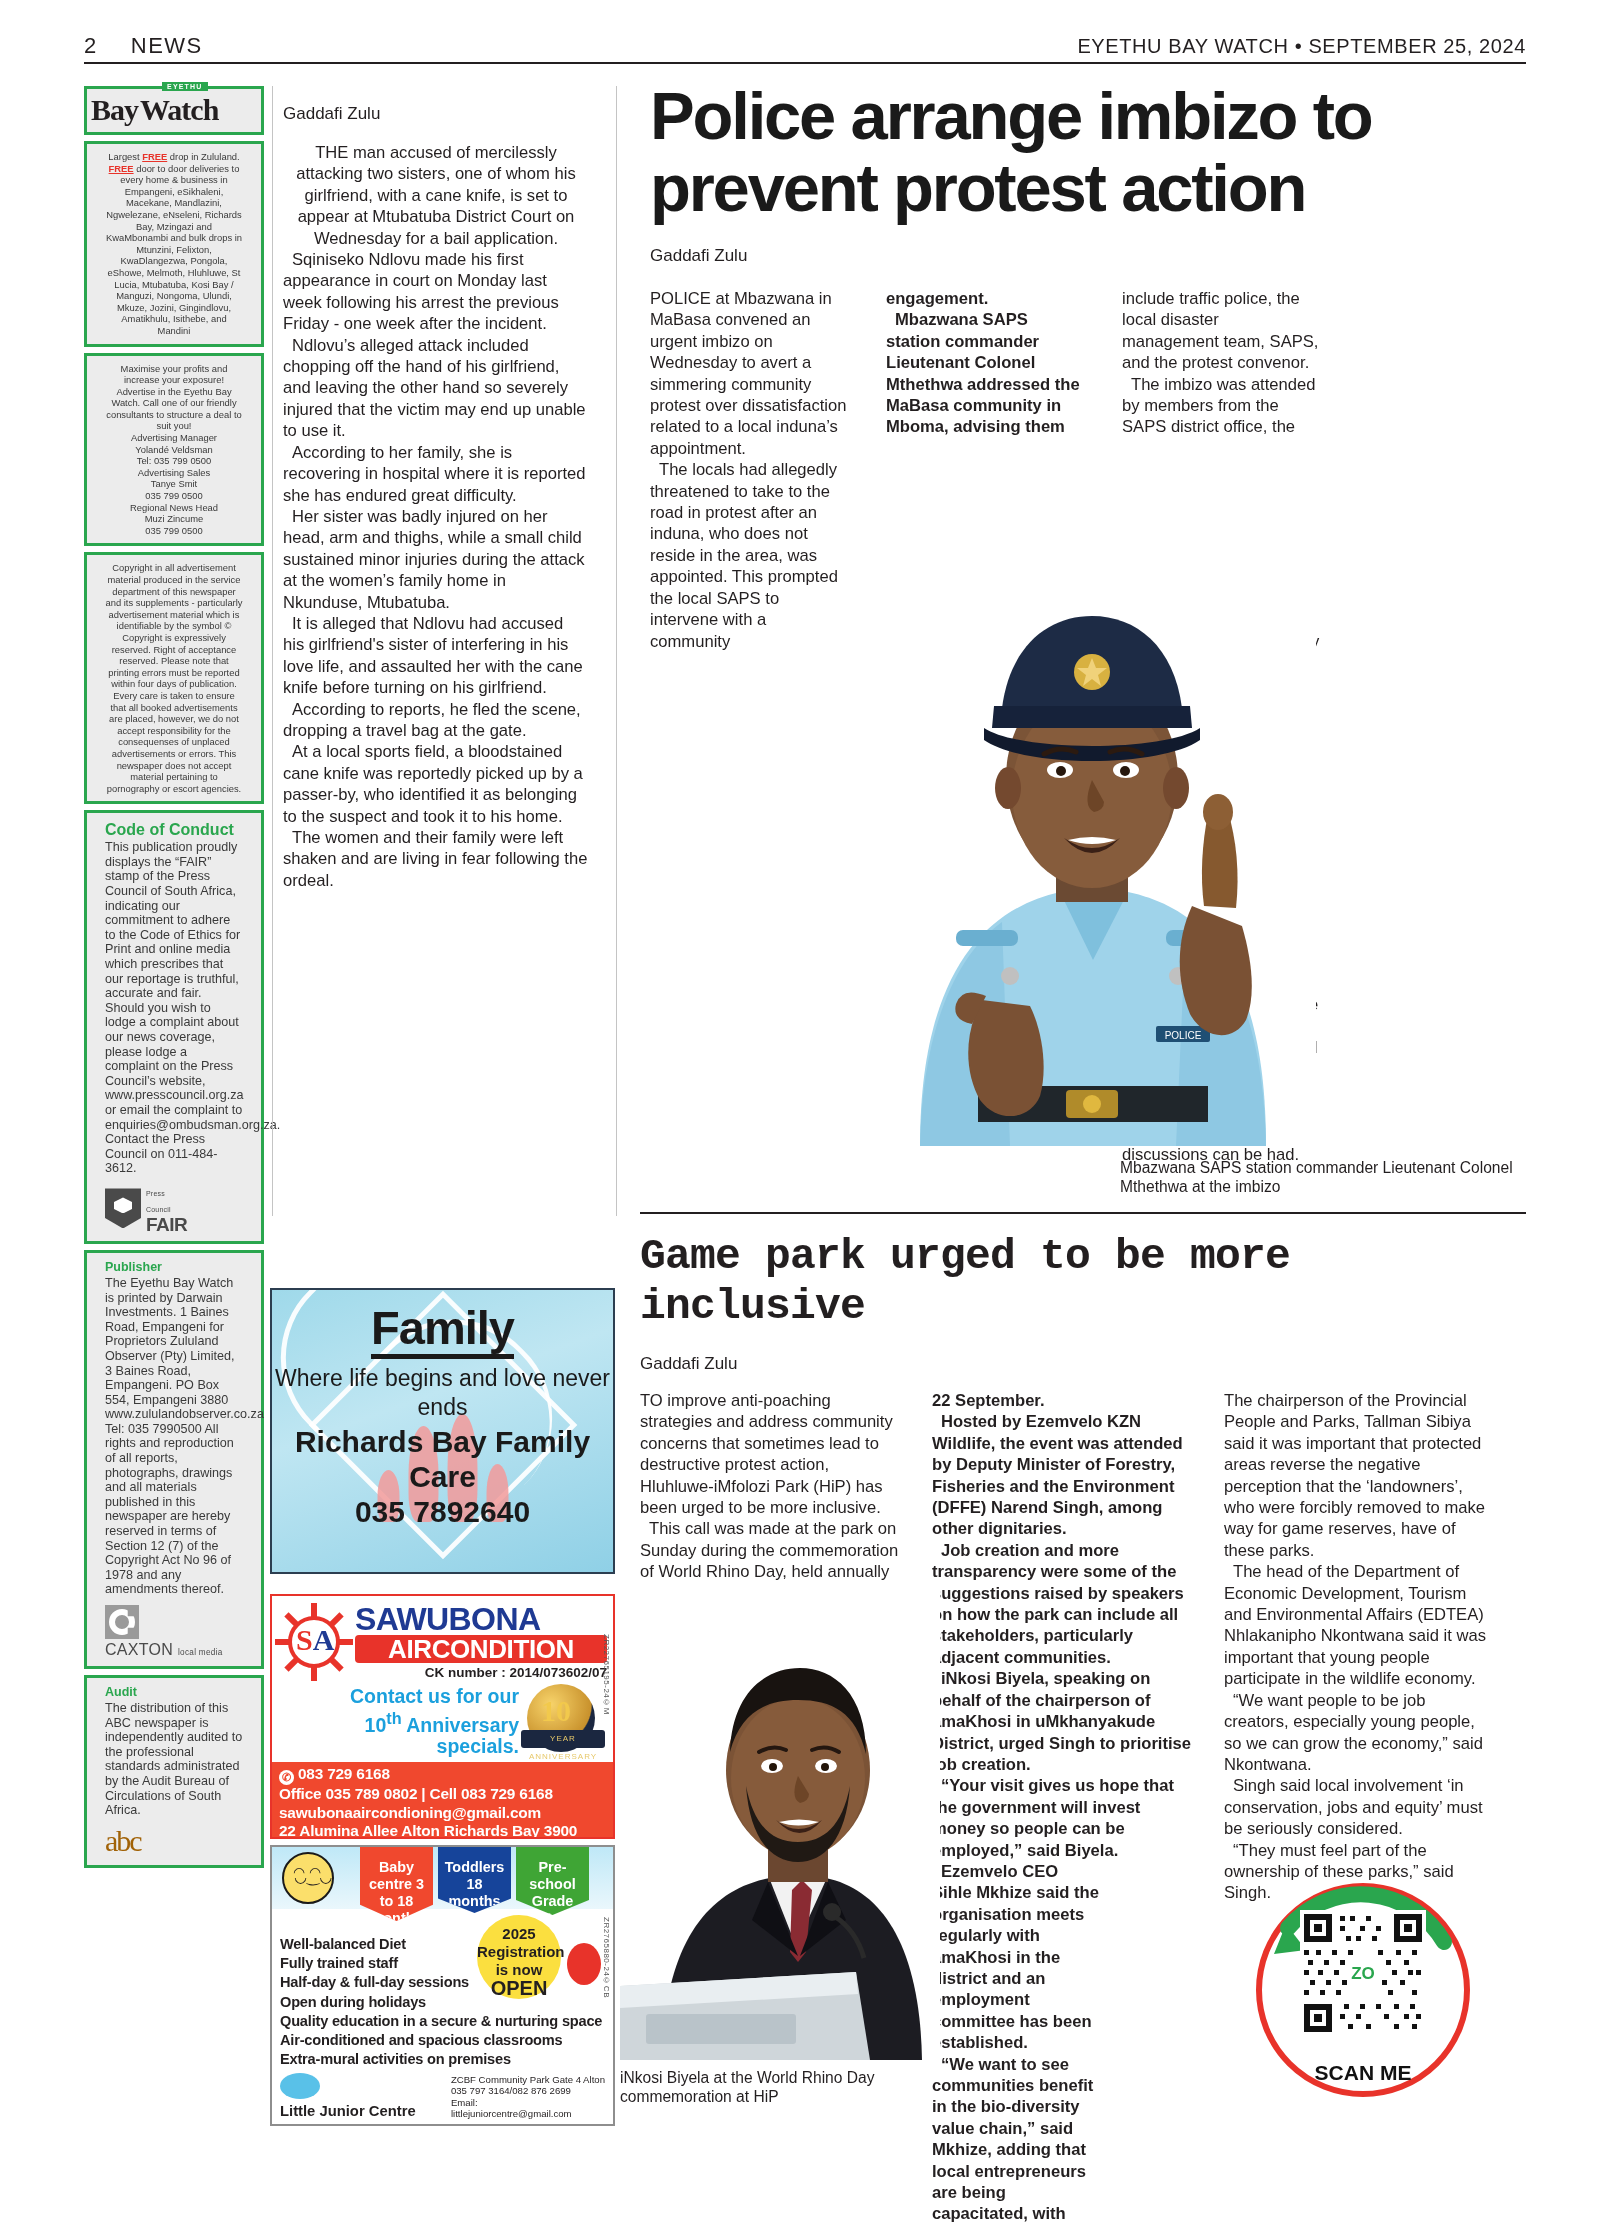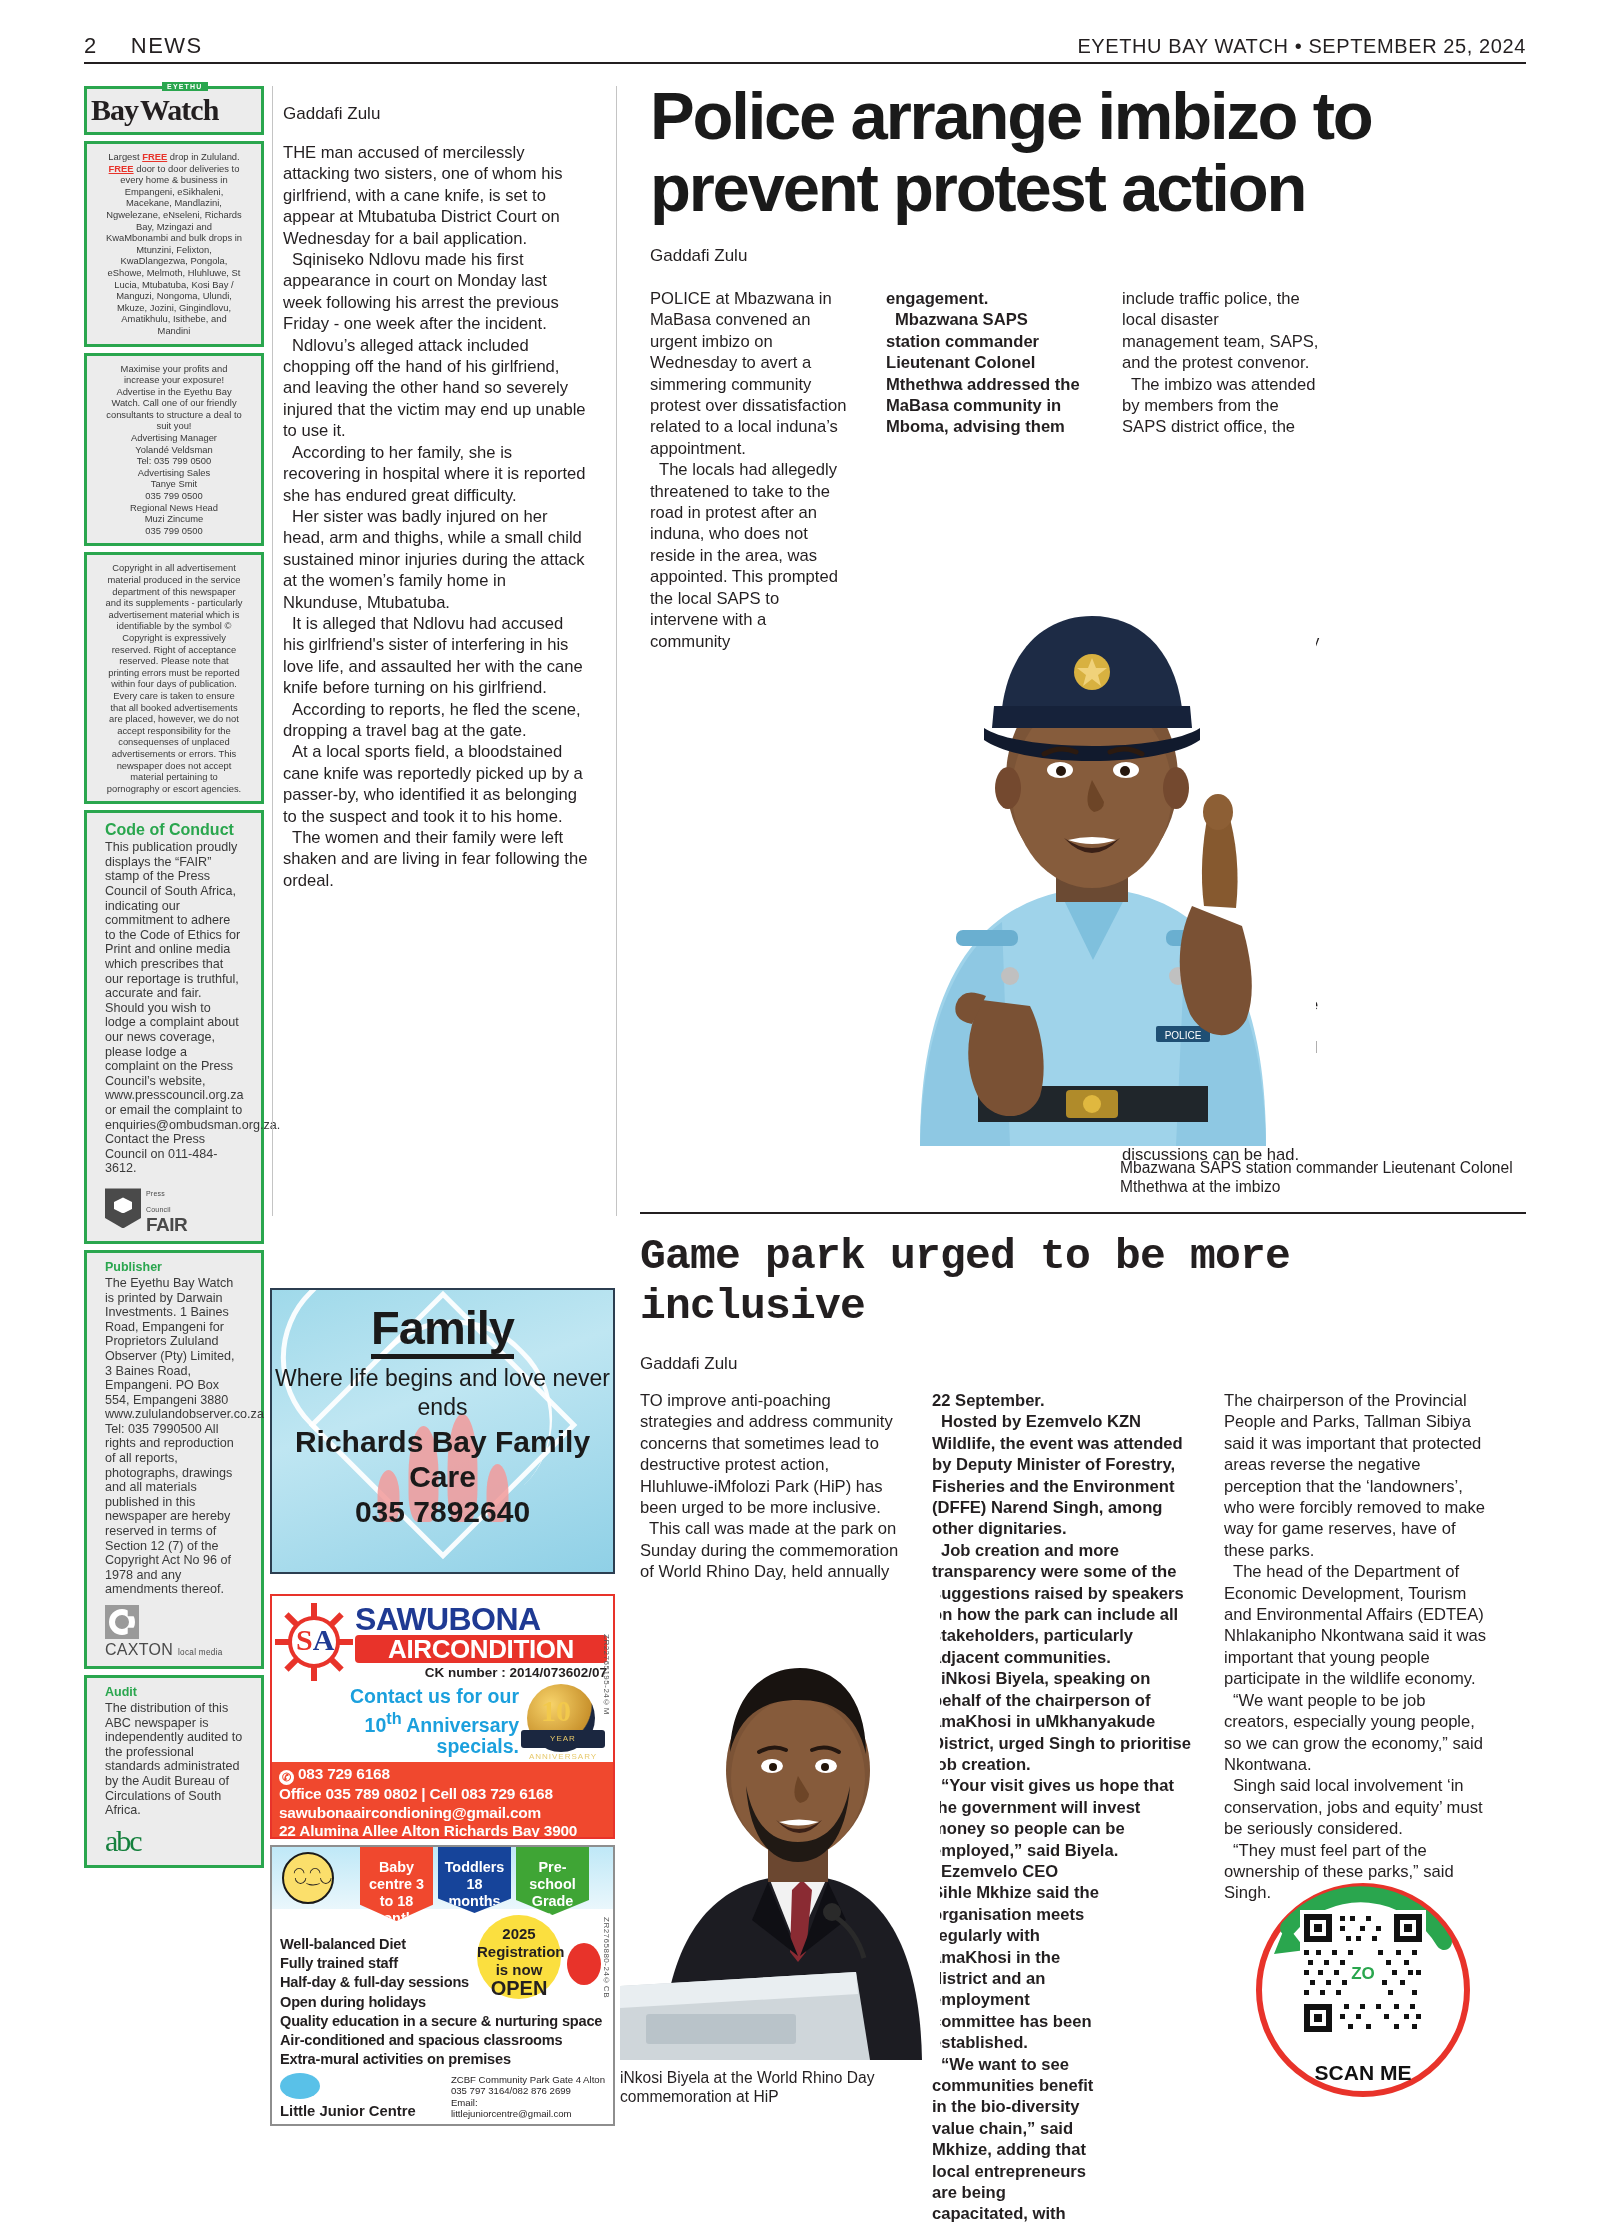--- a/index.html
+++ b/index.html
@@ -70,31 +70,31 @@
   .cx-c {
     position: absolute; left: 4px; top: 4px; width: 26px; height: 26px;
     border: 6px solid #ffffff; border-radius: 50%;
     clip-path: polygon(0 0, 72% 0, 72% 28%, 100% 28%, 100% 72%, 72% 72%, 72% 100%, 0 100%);
     z-index: 3;
   }
   .cx-bg { position: absolute; left: 0; top: 0; width: 34px; height: 34px; background: #9a9a9a; }
   .cx-word { font-size: 16px; color: #4a4a4a; letter-spacing: 0.3px; margin-top: 2px; }
   .cx-word small { font-size: 8.2px; }
 
-  .abc-logo { margin-top: 6px; font-family: "Liberation Serif", serif; font-size: 30px; color: #15803d; letter-spacing: -2px; }
+  .abc-logo { margin-top: 6px; font-family: "Liberation Serif", serif; font-size: 30px; color: #a16207; letter-spacing: -2px; }
   .story1 { position: absolute; left: 283px; top: 86px; width: 306px; }
   .h-cane {
     font-size: 39px; line-height: 48px; font-weight: 400; letter-spacing: -0.6px;
     color: #231f20;
   }
   .byline { font-size: 17px; margin-top: 18px; color: #231f20; }
   .body { font-size: 16.6px; line-height: 21.4px; color: #231f20; text-align: left; }
   .body p { margin: 0; }
   .body p + p { text-indent: 9px; }
-  .body .lead { margin-top: 18px; }
+  .body .lead { margin-top: 18px; text-align: center; }
 
   
   .story2 { position: absolute; left: 650px; top: 80px; width: 876px; }
   .h-police {
     font-weight: 700; font-size: 67px; line-height: 72px; letter-spacing: -2.2px;
     color: #1a1a1a;
   }
   .story2-byline { font-size: 17px; margin-top: 22px; }
   .cols3 { margin-top: 22px; position: relative; }
   .c3 { position: absolute; top: 0; width: 198px; }

